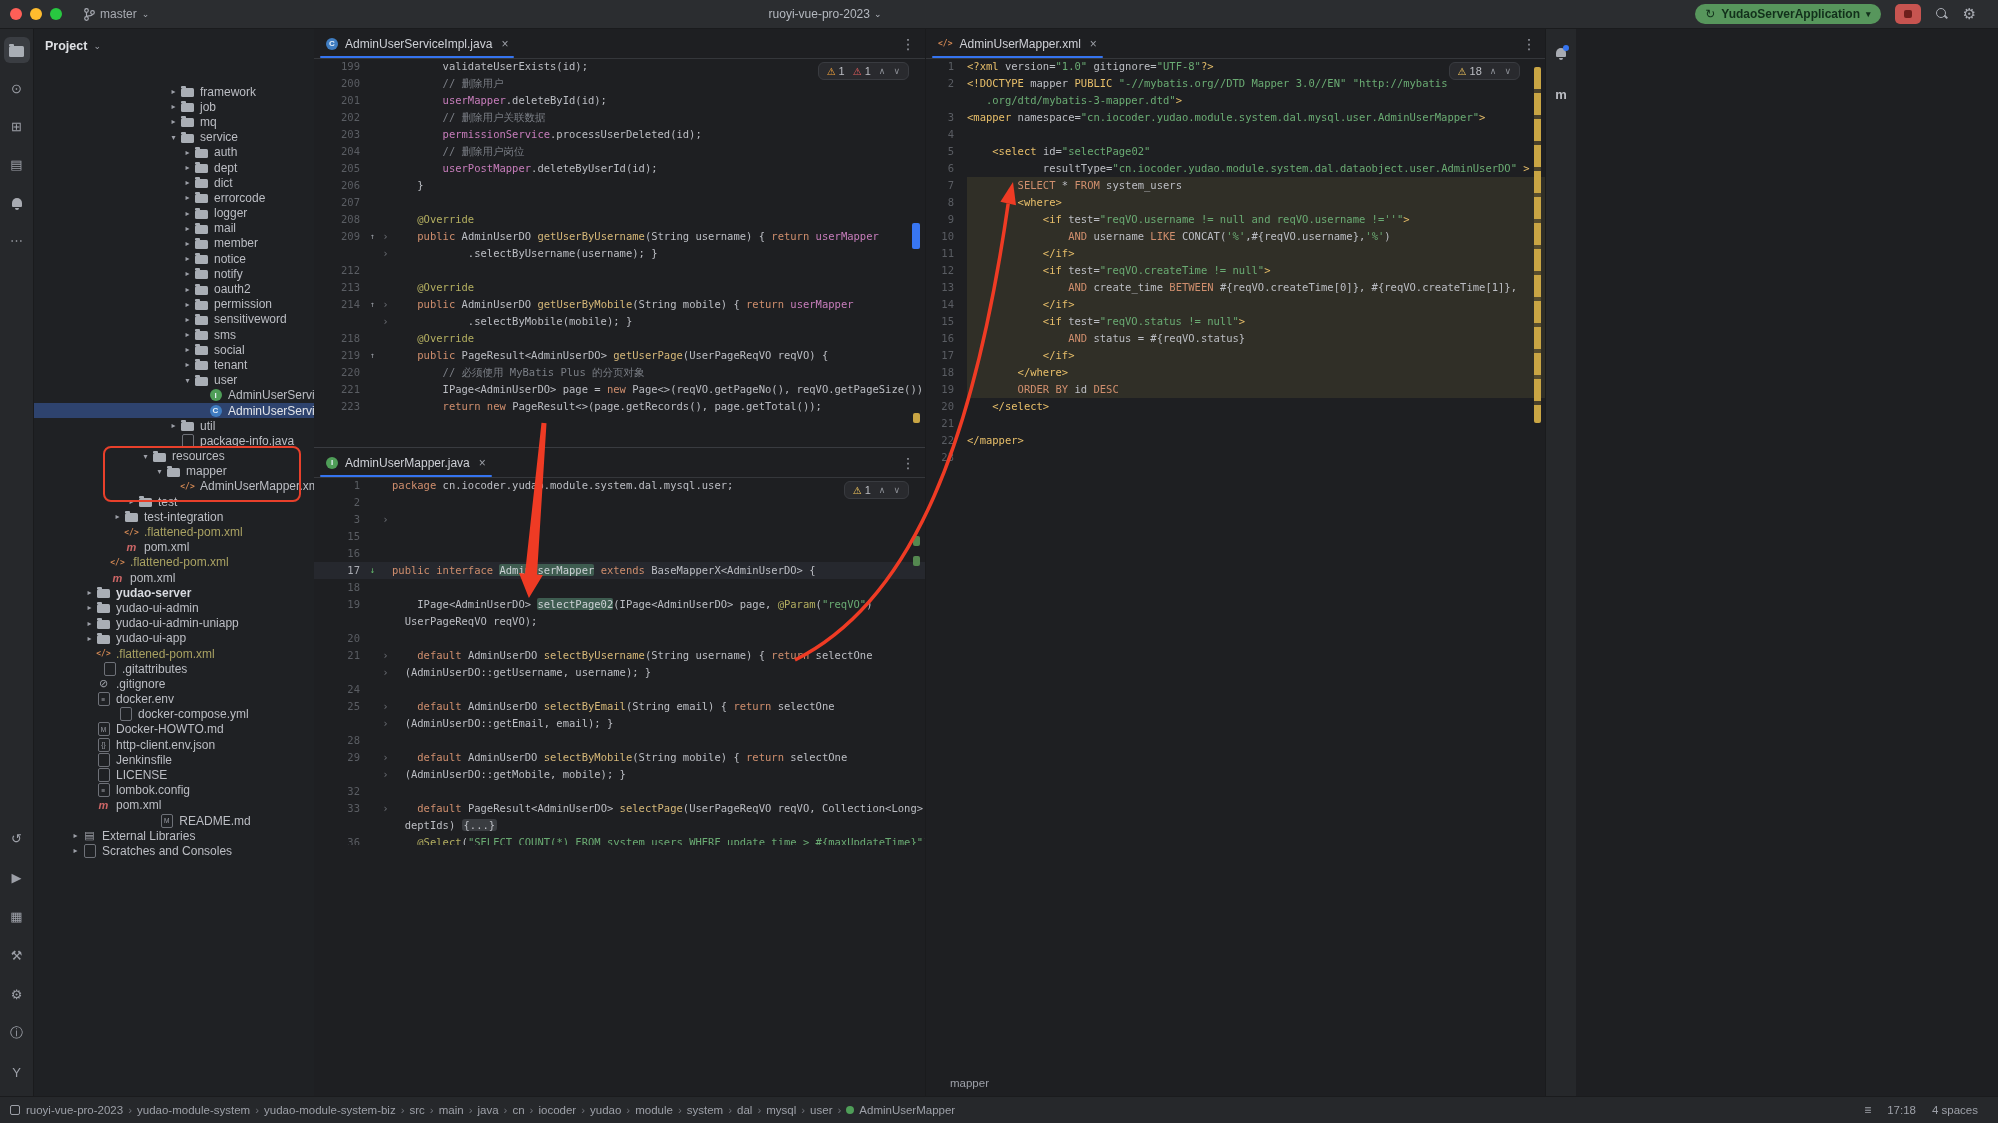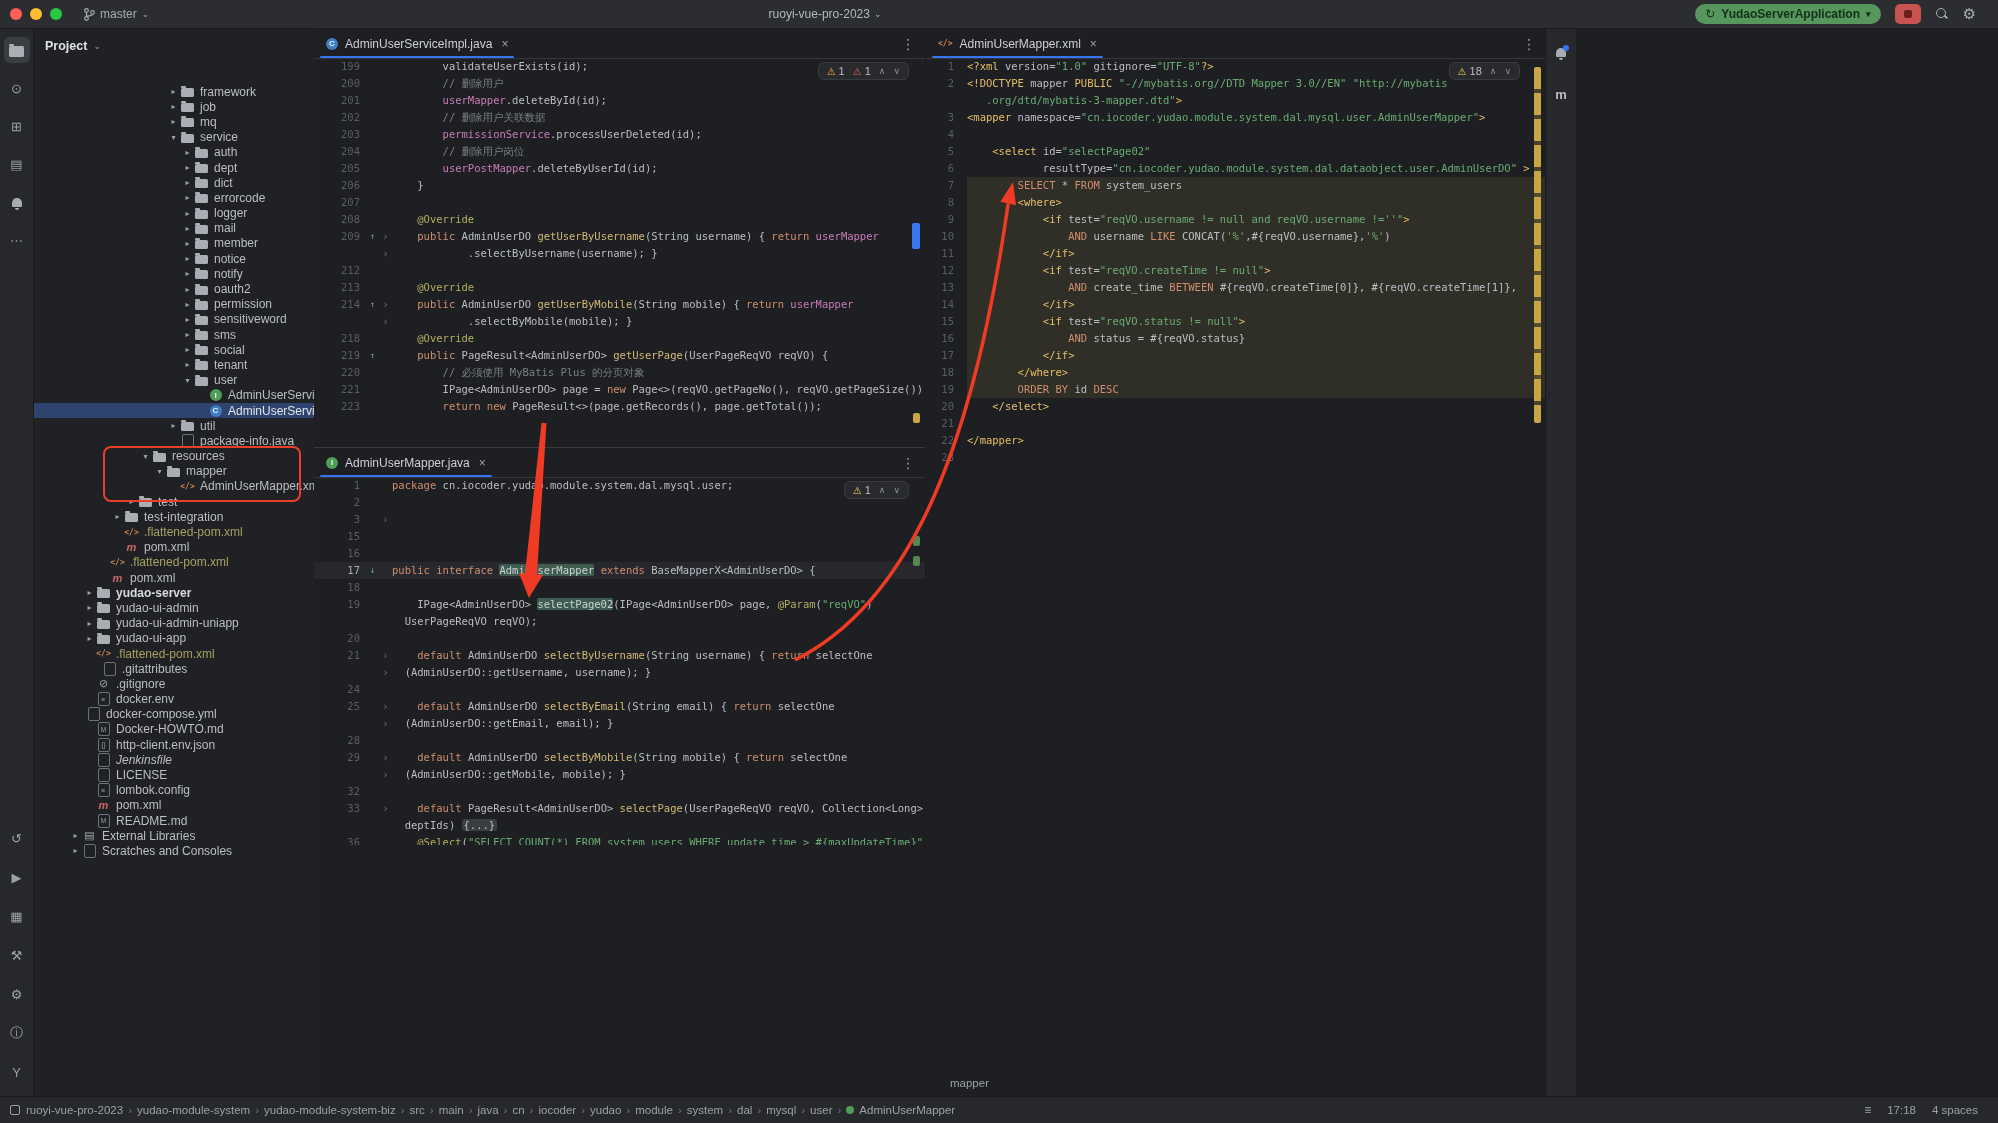--- a/index.html
+++ b/index.html
@@ -445,42 +445,42 @@
         <span class="ti ti-glyph">⊘</span>
         <span class="tlabel">.gitignore</span>
       </div>
       <div class="trow" style="padding-left: 50px;">
         <span class="chev"></span>
         <span class="ti">
           <span class="ti-file">≡</span>
         </span>
         <span class="tlabel">docker.env</span>
       </div>
-      <div class="trow" style="padding-left: 40px;">
+      <div class="trow" style="padding-left: 72px;">
         <span class="chev"></span>
         <span class="ti">
           <span class="ti-file"></span>
         </span>
         <span class="tlabel">docker-compose.yml</span>
       </div>
       <div class="trow" style="padding-left: 50px;">
         <span class="chev"></span>
         <span class="ti">
           <span class="ti-file">M</span>
         </span>
         <span class="tlabel">Docker-HOWTO.md</span>
       </div>
       <div class="trow" style="padding-left: 50px;">
         <span class="chev"></span>
         <span class="ti">
           <span class="ti-file">{}</span>
         </span>
         <span class="tlabel">http-client.env.json</span>
       </div>
-      <div class="trow" style="padding-left: 50px; font-style: italic;">
+      <div class="trow" style="padding-left: 50px;">
         <span class="chev"></span>
         <span class="ti">
           <span class="ti-file"></span>
         </span>
         <span class="tlabel">Jenkinsfile</span>
       </div>
       <div class="trow" style="padding-left: 50px;">
         <span class="chev"></span>
         <span class="ti">
           <span class="ti-file"></span>
@@ -492,21 +492,21 @@
         <span class="ti">
           <span class="ti-file">≡</span>
         </span>
         <span class="tlabel">lombok.config</span>
       </div>
       <div class="trow" style="padding-left: 50px;">
         <span class="chev"></span>
         <span class="ti ti-pom">m</span>
         <span class="tlabel">pom.xml</span>
       </div>
-      <div class="trow" style="padding-left: 50px;">
+      <div class="trow" style="padding-left: 50px; justify-content: center;">
         <span class="chev"></span>
         <span class="ti">
           <span class="ti-file">M</span>
         </span>
         <span class="tlabel">README.md</span>
       </div>
       <div class="trow" style="padding-left: 36px;">
         <span class="chev">▸</span>
         <span class="ti ti-glyph">▤</span>
         <span class="tlabel">External Libraries</span>

